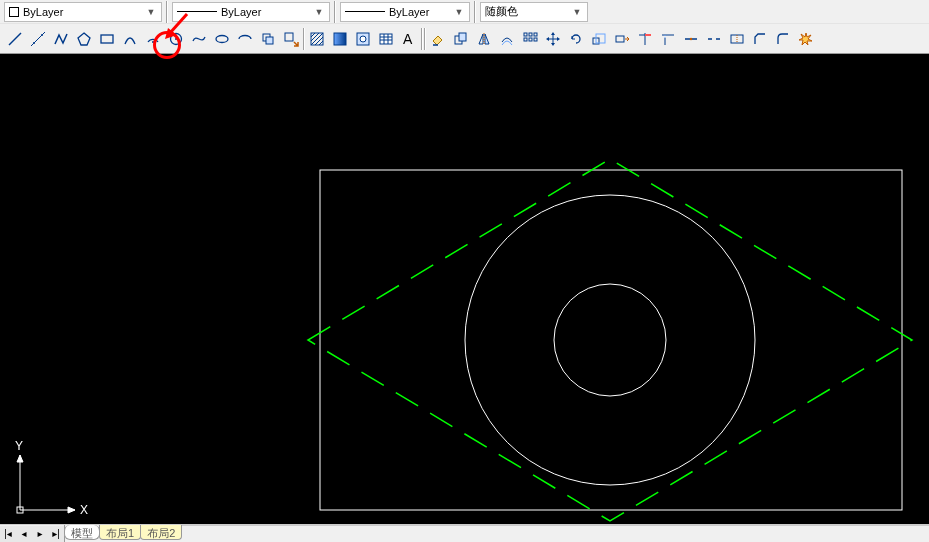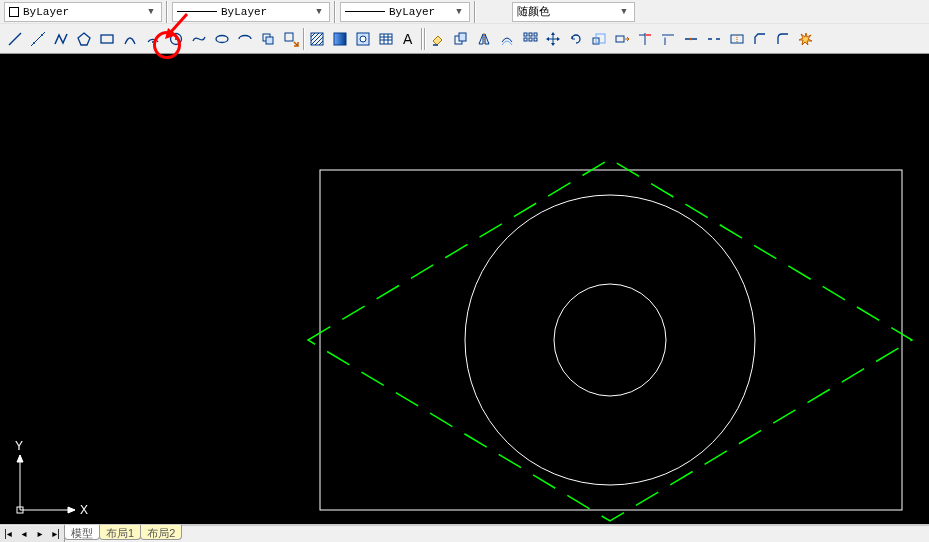--- a/index.html
+++ b/index.html
@@ -14,21 +14,20 @@
       flex-direction: column;
     }
     .properties-bar {
       display: flex;
       gap: 4px;
       padding: 2px 4px;
       background: #f0f0f0;
       border-bottom: 1px solid #e4e4e4;
       height: 24px;
       align-items: center;
-      font-family: Liberation Mono, monospace;
     }
     .prop-dropdown {
       display: flex;
       align-items: center;
       background: #ffffff;
       border: 1px solid #bbbbbb;
       height: 20px;
       padding: 0 2px 0 4px;
       font-size: 11px;
     }
@@ -42,21 +41,21 @@
       width: 40px; height: 1px; background: #000; margin-right: 4px;
     }
     .prop-dropdown .label { flex: 1; }
     .prop-dropdown .caret {
       width: 16px; text-align: center; color: #555; font-size: 9px;
       margin-left: 4px;
     }
     .dd-color { width: 158px; }
     .dd-ltype { width: 158px; }
     .dd-lweight { width: 130px; }
-    .dd-plot { width: 123px; margin-left: 32px; }
+    .dd-plot { width: 108px; }
     .divider {
       width: 2px; height: 22px;
       border-left: 1px solid #a0a0a0;
       border-right: 1px solid #ffffff;
     }
 
     .toolbars {
       display: flex;
       align-items: center;
       padding: 2px 4px;
@@ -121,21 +120,21 @@
       border-top: none;
       background: #ffffff;
       font-size: 11px;
       margin-left: -1px;
       border-radius: 0 0 4px 4px;
       cursor: pointer;
       color: #333;
       height: 15px;
     }
     .tab.dim { background: #fef9c3; color: #555; }
-    .tab.active { background: #fff; font-weight: normal; }
+    .tab.active { background: #fff; font-weight: normal; border-radius: 6px; }
     .tabs-rest { flex: 1; border-top: 1px solid #ccc; }
   </style>
 </head>
 <body>
 
 <div class="properties-bar">
   <div class="prop-dropdown dd-color">
     <span class="swatch"></span>
     <span class="label">ByLayer</span>
     <span class="caret">▼</span>

